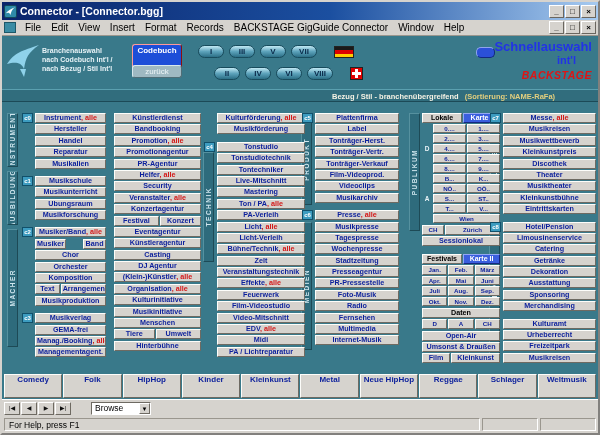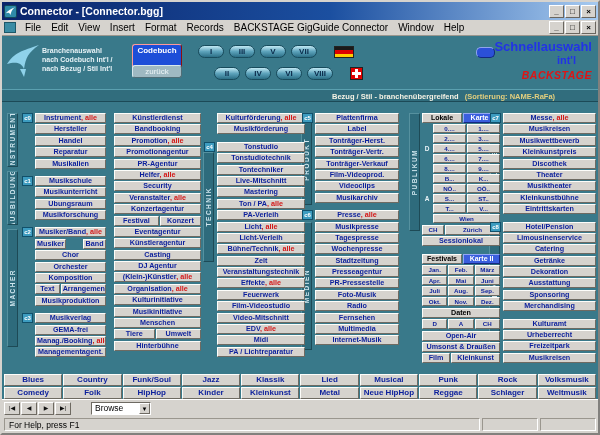--- a/index.html
+++ b/index.html
@@ -638,32 +638,20 @@
         <div class="btnrow">
           <div class="btn grow">Freizeitpark</div>
         </div>
         <div class="btnrow">
           <div class="btn grow">Musikreisen</div>
         </div>
       </div>
   </div>
 
   <div class="genres">
-    <div class="genrerow" id="genres1">
-        <div class="genre">Blues</div>
-        <div class="genre">Country</div>
-        <div class="genre">Funk/Soul</div>
-        <div class="genre">Jazz</div>
-        <div class="genre">Klassik</div>
-        <div class="genre">Lied</div>
-        <div class="genre">Musical</div>
-        <div class="genre">Punk</div>
-        <div class="genre">Rock</div>
-        <div class="genre">Volksmusik</div>
-      </div>
     <div class="genrerow" id="genres2">
         <div class="genre">Comedy</div>
         <div class="genre">Folk</div>
         <div class="genre">HipHop</div>
         <div class="genre">Kinder</div>
         <div class="genre">Kleinkunst</div>
         <div class="genre">Metal</div>
         <div class="genre">Neue HipHop</div>
         <div class="genre">Reggae</div>
         <div class="genre">Schlager</div>

